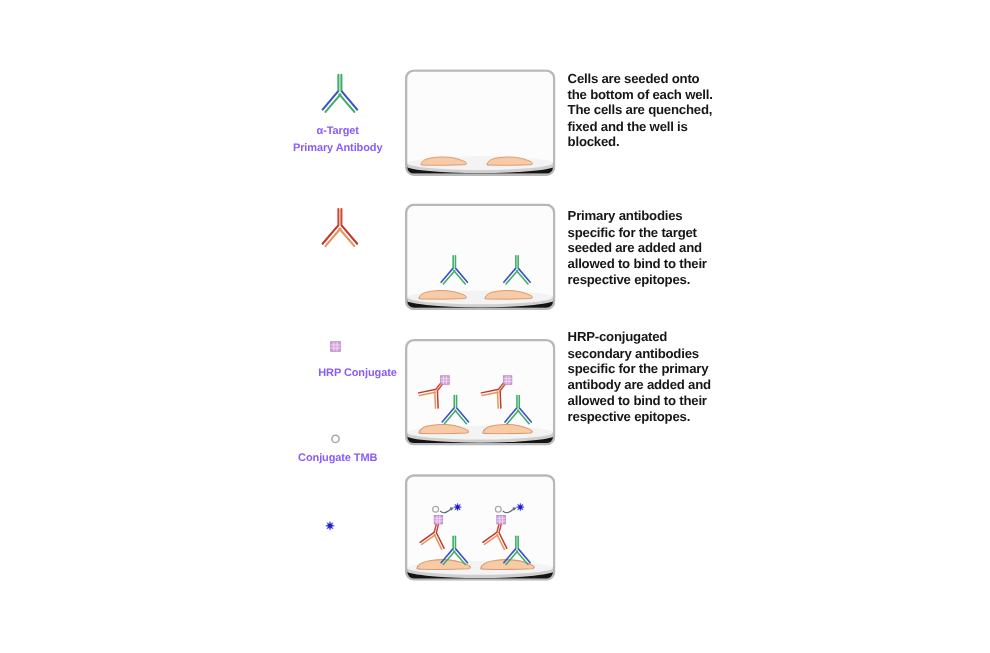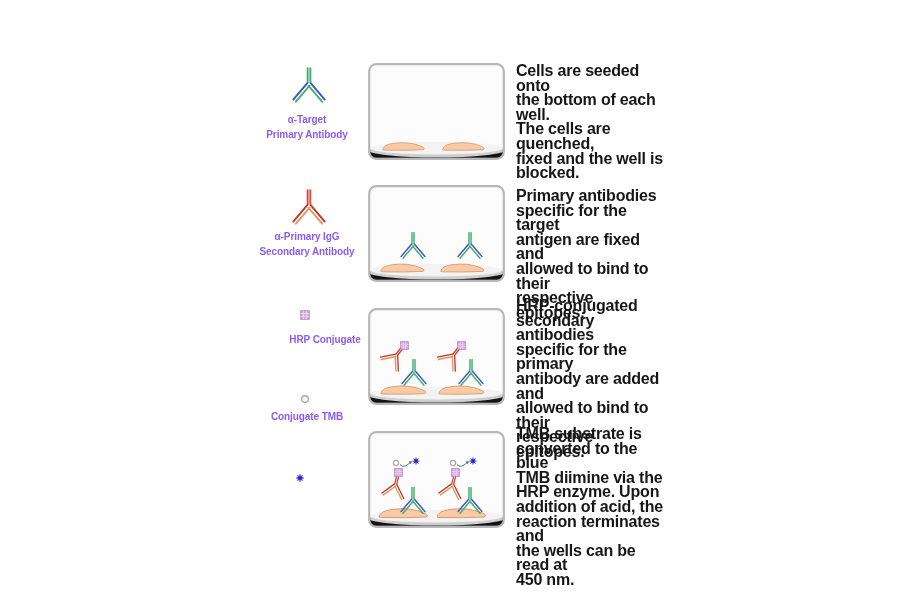--- a/index.html
+++ b/index.html
@@ -5,21 +5,21 @@
   html,body{margin:0;padding:0;background:#ffffff;}
   .canvas{
     position:relative;width:900px;height:594px;background:#ffffff;
     font-family:"Liberation Sans", sans-serif;overflow:hidden;
   }
   .legend-label{
     position:absolute;text-align:center;font-weight:700;font-size:10px;
     line-height:14.5px;color:#8b5cf6;white-space:pre-line;letter-spacing:-0.1px;
   }
   .desc{
-    position:absolute;font-weight:700;font-size:16px;line-height:14.6px;
+    position:absolute;font-weight:700;font-size:12px;line-height:14.6px;
     color:#161616;white-space:pre-line;letter-spacing:-0.2px;text-align:left;
   }
   .abs{position:absolute;}
   svg{display:block;}
 </style>
 </head>
 <body>
 
 <div class="canvas">
 
@@ -95,36 +95,34 @@
 
   <div class="desc" style="left:516px;top:64px;width:148px">Cells are seeded onto
 the bottom of each well.
 The cells are quenched,
 fixed and the well is
 blocked.</div>
 
   <svg class="abs" style="left:288px;top:186px" width="42" height="46" viewBox="0 0 40 40">
     <use href="#ab-secondary"></use>
   </svg>
-  <div class="legend-label" style="left:233px;top:230px;width:148px">α-Primary IgG
-Secondary Antibody</div>
 
   <svg class="abs" style="left:368px;top:185px" width="137" height="97" viewBox="0 0 137 97">
     <use href="#well-base"></use>
     <g clip-path="url(#wellClip)">
       <use href="#cell" x="10" y="75" width="50" height="13"></use>
       <use href="#cell" x="70" y="75" width="50" height="13"></use>
       <use href="#ab-primary" x="29" y="46" width="32" height="32"></use>
       <use href="#ab-primary" x="86" y="46" width="32" height="32"></use>
     </g>
   </svg>
 
   <div class="desc" style="left:516px;top:189px;width:148px">Primary antibodies
 specific for the target
-antigen are fixed and
+seeded are added and
 allowed to bind to their
 respective epitopes.</div>
 
   <svg class="abs" style="left:300px;top:310px" width="10" height="10" viewBox="0 0 10 10">
     <use href="#hrp"></use>
   </svg>
   <div class="legend-label" style="left:256px;top:333px;width:138px">HRP Conjugate</div>
 
   <svg class="abs" style="left:368px;top:308px" width="137" height="97" viewBox="0 0 137 97">
     <use href="#well-base"></use>
@@ -179,22 +177,14 @@
         <use href="#ab-secondary" x="69" y="41" width="30" height="30" transform="rotate(14 84 56)"></use>
         <use href="#hrp" x="83" y="37" width="9" height="9"></use>
         <use href="#tmb" x="81" y="28" width="8" height="8"></use>
         <path d="M89 33.5 C92 36.5, 95 35.5, 99 31.5" stroke="#55667a" stroke-width="1" fill="none"></path>
         <polygon points="98,30.2 101.6,30.6 99,33.3" fill="#55667a"></polygon>
         <use href="#star" x="100.5" y="25.5" width="9" height="9"></use>
       </g>
     </g>
   </svg>
 
-  <div class="desc" style="left:516px;top:427px;width:148px">TMB substrate is
-converted to the blue
-TMB diimine via the
-HRP enzyme. Upon
-addition of acid, the
-reaction terminates and
-the wells can be read at
-450 nm.</div>
 
 </div>
 
 </body></html>

